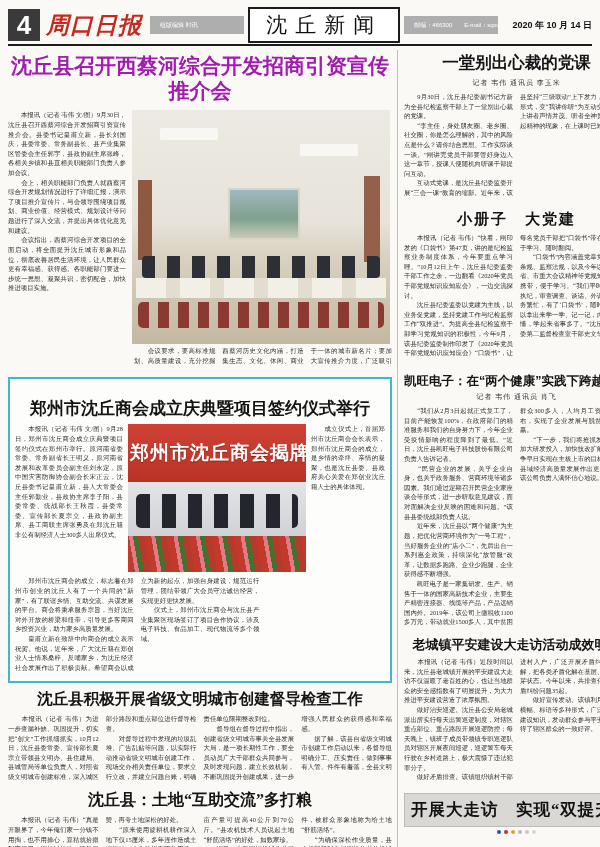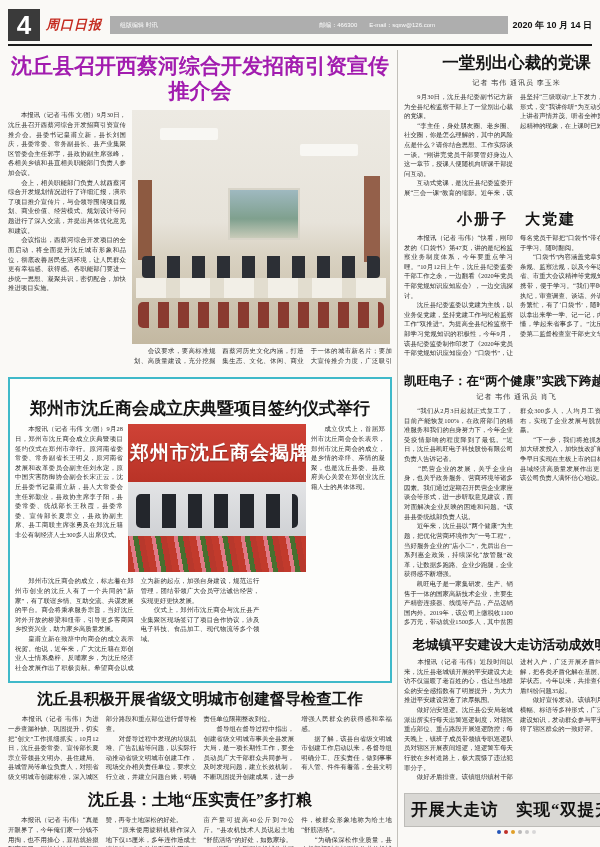--- a/index.html
+++ b/index.html
@@ -6,26 +6,26 @@
   html,body { background:#e9e8e4; }
   #page {
     position:relative; width:600px; height:847px; margin:0 auto;
     background:#faf9f6; color:#222; overflow:hidden;
     font-family:"Liberation Serif","DejaVu Serif",serif;
   }
   
   #header { padding:10px 8px 0 8px; }
   .hrow { display:flex; align-items:center; height:36px; border-bottom:2px solid #1c1c1c; padding-bottom:4px; }
   .pagebox { width:32px; height:32px; background:#3a3a3a; color:#fff; font:bold 26px/32px "Liberation Sans",sans-serif; text-align:center; }
-  .masthead { color:#c42b20; font-weight:bold; font-size:13px; letter-spacing:1px; padding:0 8px 0 6px; font-style:italic; white-space:nowrap; }
+  .masthead { color:#c42b20; font-weight:bold; font-size:23px; letter-spacing:1px; padding:0 8px 0 6px; font-style:italic; white-space:nowrap; }
   .graybar { background:#aeaeae; color:#fefefe; font:6px/18px "Liberation Sans",sans-serif; height:18px; flex:1; padding:0 10px; white-space:nowrap; overflow:hidden; }
   .graybar.right { text-align:left; }
   .sectionbox { border:2px solid #1c1c1c; background:#fff; padding:2px 16px; margin:0 4px; white-space:nowrap; }
   .sectiontitle { font-size:21px; letter-spacing:8px; color:#111; font-weight:500; }
-  .dateline { font:bold 9px "Liberation Sans",sans-serif; color:#111; padding-left:4px; white-space:nowrap; }
+  .dateline { font:bold 9px "Liberation Sans",sans-serif; color:#111; padding-left:14px; white-space:nowrap; }
   
   #main { display:flex; padding:4px 8px 0 8px; }
   #left-region { width:384px; }
   #right-region { flex:1; margin-left:5px; padding-left:6px; border-left:1px solid #c2c0ba; }
   
   .headline-xl { font-size:21px; font-weight:bold; color:#a21caf; text-align:center; letter-spacing:0; line-height:1.2; margin:4px 0 6px 0; }
   .headline-l  { font-size:16px; font-weight:bold; color:#141414; text-align:center; margin:6px 0 4px 0; }
   .headline-m  { font-size:14.5px; font-weight:bold; color:#141414; text-align:center; margin:6px 0 4px 0; font-family:"Liberation Sans",sans-serif; }
   .headline-s  { font-size:12.5px; font-weight:bold; color:#141414; text-align:center; margin:4px 0 2px 0; font-family:"Liberation Sans",sans-serif; white-space:nowrap; }
   .byline { font-size:7px; color:#333; text-align:center; margin:2px 0 4px 0; letter-spacing:1px; }
@@ -74,20 +74,23 @@
 </head>
 <body>
 
 <div id="page">
 
   <div id="header">
     <div class="hrow">
       <div class="pagebox">4</div>
       <div class="masthead">周口日报</div>
       <div class="graybar">组版编辑 时讯</div>
+      <div class="sectionbox">
+        <span class="sectiontitle">沈丘新闻</span>
+      </div>
       <div class="graybar right">邮编：466300　　E-mail：sqxw@126.com</div>
       <div class="dateline">2020 年 10 月 14 日</div>
     </div>
   </div>
 
   <div id="main">
 
     <div id="left-region">
 
       <div>
@@ -129,21 +132,21 @@
 
       <div>
         <div class="headline-l" style="font-size:15.5px;font-family:Liberation Serif, serif;">沈丘县积极开展省级文明城市创建督导检查工作</div>
         <div class="art-body cols4" style="height:70px;">　　本报讯（记者 韦伟）为进一步查漏补缺、巩固提升，切实把“创文”工作抓细抓实，10月12日，沈丘县委常委、宣传部长夏宗立带领县文明办、县住建局、县城管局等单位负责人，对照省级文明城市创建标准，深入城区部分路段和重点部位进行督导检查。
 　　对督导过程中发现的垃圾乱堆、广告乱贴等问题，以实际行动推动省级文明城市创建工作，现场交办相关责任单位，要求立行立改，并建立问题台账，明确责任单位限期整改到位。
 　　督导组在督导过程中指出，创建省级文明城市事关全县发展大局，是一项长期性工作，要全员动员广大干部群众共同参与，及时发现问题，建立长效机制，不断巩固提升创建成果，进一步增强人民群众的获得感和幸福感。
 　　据了解，该县自省级文明城市创建工作启动以来，各督导组明确分工、压实责任，做到事事有人管、件件有着落，全县文明城市创建工作呈现出比学赶超、争先晋位的良好态势。</div>
       </div>
 
       <div>
-        <div class="headline-l" style="font-size:16px;">沈丘县：土地“压实责任”多打粮</div>
+        <div class="headline-l" style="font-size:16px;">沈丘县：土地“互助交流”多打粮</div>
         <div class="art-body cols4" style="height:74px;">　　本报讯（记者 韦伟）“真是开眼界了，今年俺们家一分钱不用掏，也不用操心，豆秸就拾掇到家里了，深松过的地，明年保准多打粮！”10月11日，在自家地头，看着大型深松机来回穿梭作业，周营镇农民高兴地连连称赞，再夸土地深松的好处。
 　　“原来使用旋耕机耕作深入地下仅15厘米，多年连作造成土壤板结，农作物根系下扎困难。现在深松机深松深度超过25厘米，深松过的土壤比没有深松过的土壤可以多蓄水20%以上，每亩产量可提高40公斤到70公斤。”县农机技术人员说起土地“舒筋活络”的好处，如数家珍。
 　　据悉，大型深松机械作业可以打破犁底层，疏松土壤，改善耕层结构，增强土壤蓄水保墒能力，为现代农业生产创造良好条件，被群众形象地称为给土地“舒筋活络”。
 　　“为确保深松作业质量，县农机部门对参加深松作业的机械全部安装了智能卫星定位监测设备，对深松作业质量实行实时监测。今年沈丘县争取深松项目资金245万元，参与深松合作社10家，深松土地2.6万亩，投入大功率深松机械71台，目前土地深松工作已进入尾声。”县农机局负责人说。</div>
 
       </div>
     </div>
 
     <div id="right-region">
 

